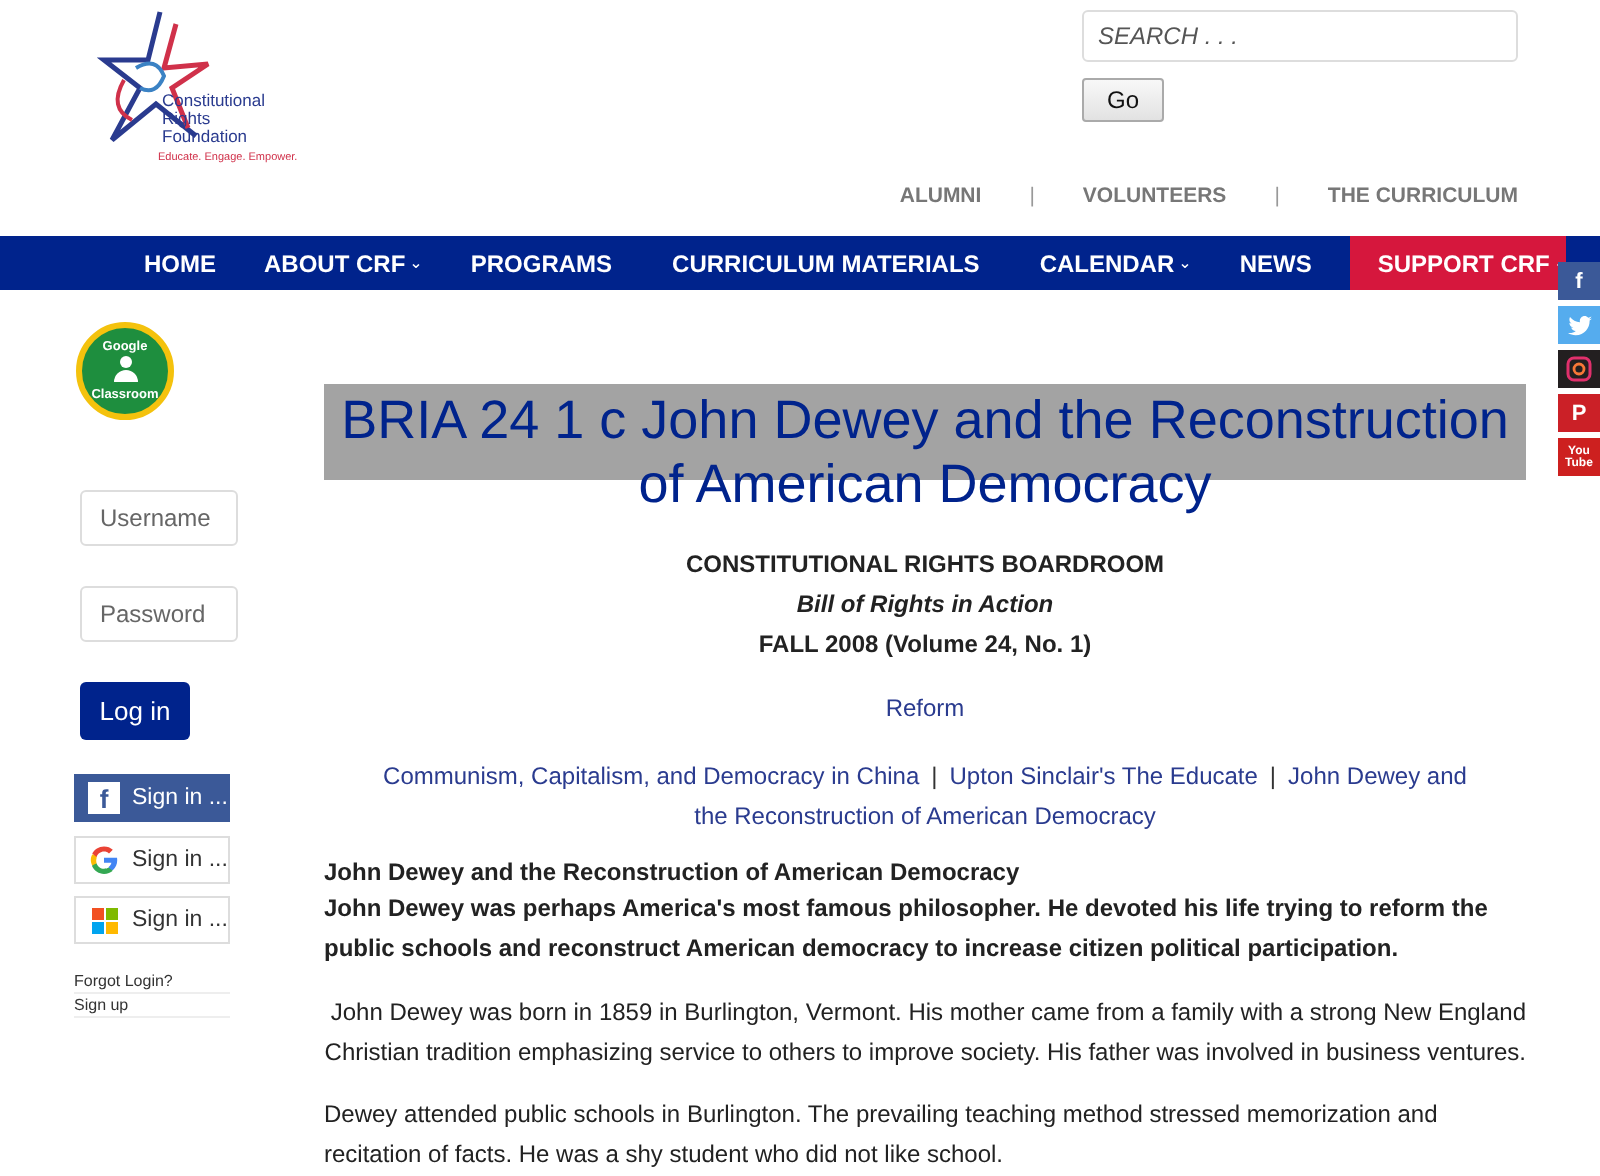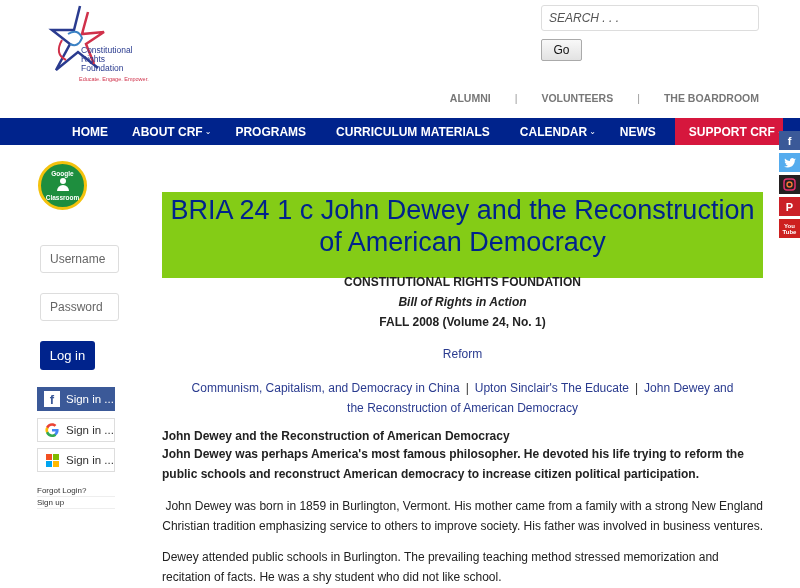--- a/index.html
+++ b/index.html
@@ -51,21 +51,21 @@
   .sso.fb { background: #3b5998; border-color: #3b5998; color: #fff; }
   .sso.fb .ic { background: #fff; color: #3b5998; font-size: 13px; }
   .sso.gg .ic { color: #4285f4; }
   .ms { display: grid; grid-template-columns: 6px 6px; grid-gap: 1px; }
   .ms span { width: 6px; height: 6px; display: block; }
 
   .side-links { position: absolute; left: 37px; top: 485px; font-size: 8px; color: #333; line-height: 11px; }
   .side-links div { border-bottom: 1px solid #eee; width: 78px; }
 
   
-  .title-box { position: absolute; left: 162px; top: 192px; width: 601px; height: 86px; background: #84cc16; text-align: center; }
+  .title-box { position: absolute; left: 162px; top: 192px; width: 601px; height: 48px; background: #a3a3a3; text-align: center; }
   .title-box h1 { color: #00238c; font-size: 27px; font-weight: normal; line-height: 32px; padding-top: 2px; font-family: "Liberation Sans", sans-serif; }
 
   .center { position: absolute; left: 162px; width: 601px; text-align: center; font-size: 12px; }
   .pub1 { top: 275px; font-weight: bold; }
   .pub2 { top: 295px; font-weight: bold; font-style: italic; }
   .pub3 { top: 315px; font-weight: bold; }
   .reform { top: 347px; color: #2a3b8f; }
   .related { top: 378px; color: #2a3b8f; line-height: 20px; padding: 0 20px; }
   .related .sep { color: #333; margin: 0 6px; }
 
@@ -94,21 +94,21 @@
 </div>
 
 <input class="search-input" type="text" placeholder="SEARCH . . ." style="">
 <button class="go-btn">Go</button>
 
 <div class="util-links">
   <span>ALUMNI</span>
   <span class="sep">|</span>
   <span>VOLUNTEERS</span>
   <span class="sep">|</span>
-  <span>THE BOARDROOM</span>
+  <span>THE CURRICULUM</span>
 </div>
 
 <nav class="navbar">
   <div class="nav-item">
       <span>HOME</span>
     </div>
   <div class="nav-item">
       <span>ABOUT CRF</span>
       <span class="chev">⌄</span>
     </div>
@@ -196,21 +196,21 @@
 
 <div class="side-links">
   <div>Forgot Login?</div>
   <div>Sign up</div>
 </div>
 
 <div class="title-box">
   <h1>BRIA 24 1 c John Dewey and the Reconstruction of American Democracy</h1>
 </div>
 
-<div class="center pub1">CONSTITUTIONAL RIGHTS FOUNDATION</div>
+<div class="center pub1">CONSTITUTIONAL RIGHTS BOARDROOM</div>
 <div class="center pub2">Bill of Rights in Action</div>
 <div class="center pub3">FALL 2008 (Volume 24, No. 1)</div>
 <div class="center reform">Reform</div>
 
 <div class="center related">
   <span>Communism, Capitalism, and Democracy in China</span><span class="sep">|</span><span>Upton Sinclair's The Educate</span><span class="sep">|</span><span>John Dewey and the Reconstruction of American Democracy</span>
 </div>
 
 <div class="article a-head">John Dewey and the Reconstruction of American Democracy</div>
 <div class="article a-lead">John Dewey was perhaps America's most famous philosopher. He devoted his life trying to reform the public schools and reconstruct American democracy to increase citizen political participation.</div>

